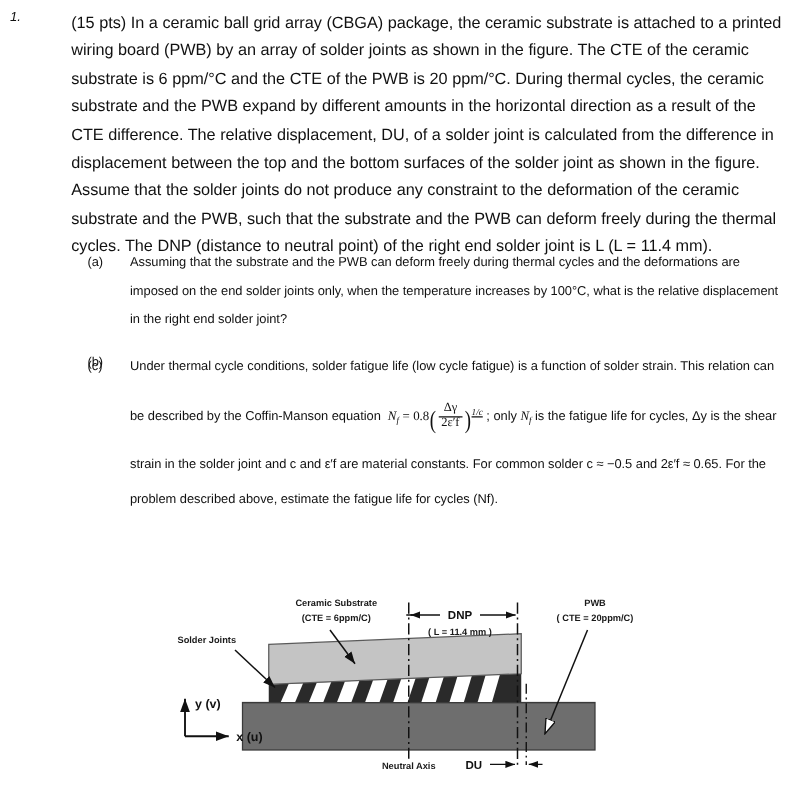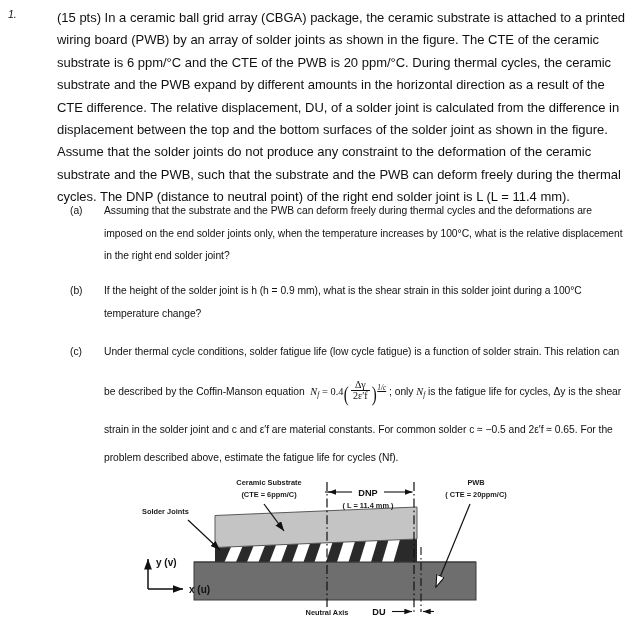--- a/index.html
+++ b/index.html
@@ -157,29 +157,28 @@
 
   <div class="sub-list">
 
     <div class="sub-item">
       <span class="marker">(a)</span>
       <span>Assuming that the substrate and the PWB can deform freely during thermal cycles and the deformations are imposed on the end solder joints only, when the temperature increases by 100°C, what is the relative displacement in the right end solder joint?</span>
     </div>
 
     <div class="sub-item">
       <span class="marker">(b)</span>
-      <span>If the height of the solder joint is h (h = 0.9 mm), what is the shear strain in this solder joint during a 100°C temperature change?</span>
     </div>
 
     <div class="sub-item c-item">
       <span class="marker">(c)</span>
       <span>Under thermal cycle conditions, solder fatigue life (low cycle fatigue) is a function of solder strain. This relation can be described by the Coffin-Manson equation</span><span>
         &nbsp;<span class="mi">N</span><sub class="msub">f</sub>
         <span class="mup">=</span>
-        <span class="mup">0.4</span><span class="paren-big">(</span><span class="frac"><span class="num">Δγ</span><span class="den">2ε′f</span></span><span class="paren-big">)</span><span class="expo">1/c</span>
+        <span class="mup">0.8</span><span class="paren-big">(</span><span class="frac"><span class="num">Δγ</span><span class="den">2ε′f</span></span><span class="paren-big">)</span><span class="expo">1/c</span>
       </span><span>; only</span>
       <span class="mi">N</span><sub class="msub">f</sub>
       <span>is the fatigue life for cycles, Δy is the shear strain in the solder joint and c and ε′f are material constants. For common solder c ≈ −0.5 and 2ε′f ≈ 0.65. For the problem described above, estimate the fatigue life for cycles (Nf).</span>
     </div>
 
   </div>
 
   <div id="figure">
     <svg width="424" height="178" viewBox="0 0 424 178" xmlns="http://www.w3.org/2000/svg">
 

